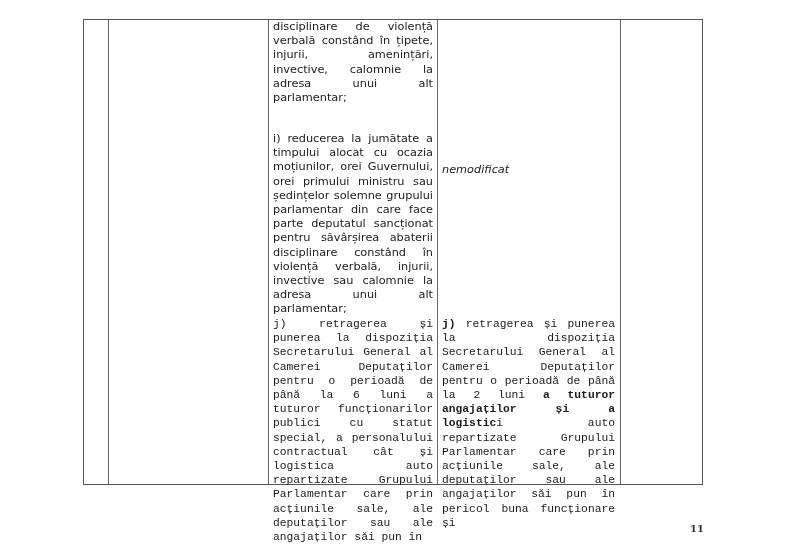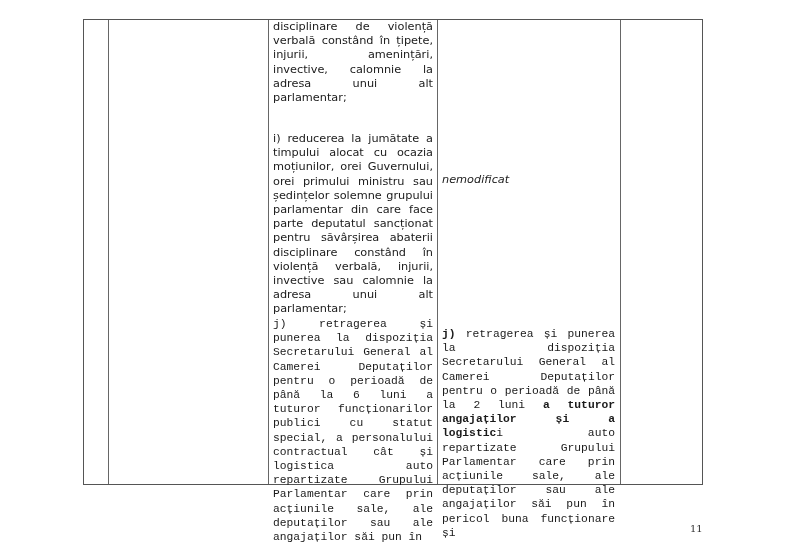--- a/index.html
+++ b/index.html
@@ -29,32 +29,33 @@
     .c4 { left: 354px; width: 183px; }
     .c5 { left: 537px; width: 82px; border-right: none; }
     .cell-text {
       position: absolute;
       font-size: 11.3px;
       line-height: 14.2px;
       text-align: justify;
       text-align-last: left;
     }
     .c3 .cell-text { left: 4px; width: 160px; }
-    .c4 .cell-text { left: 4px; width: 173px; margin-top: 10px; }
+    .c4 .cell-text { left: 4px; width: 173px; }
     .p1 { top: 0px; }
     .p2 { top: 112px; }
     .p3 { top: 297px; font-family: Liberation Mono, monospace; }
     .nemod { top: 143px; font-style: italic; }
     b { font-weight: bold; }
     .page-num {
       position: absolute;
       left: 690px; top: 523px;
       font-family: "DejaVu Serif", serif;
       font-size: 10px;
       color: #333;
+      font-weight: bold;
     }
   </style>
 </head>
 <body>
 
 <div class="page-table">
   <div class="col c1"></div>
   <div class="col c2"></div>
   <div class="col c3">
     <div class="cell-text p2">i) reducerea la jumătate a timpului alocat cu ocazia moțiunilor, orei Guvernului, orei primului ministru sau ședințelor solemne grupului parlamentar din care face parte deputatul sancționat pentru săvârșirea abaterii disciplinare constând în violență verbală, injurii, invective sau calomnie la adresa unui alt parlamentar;</div>

